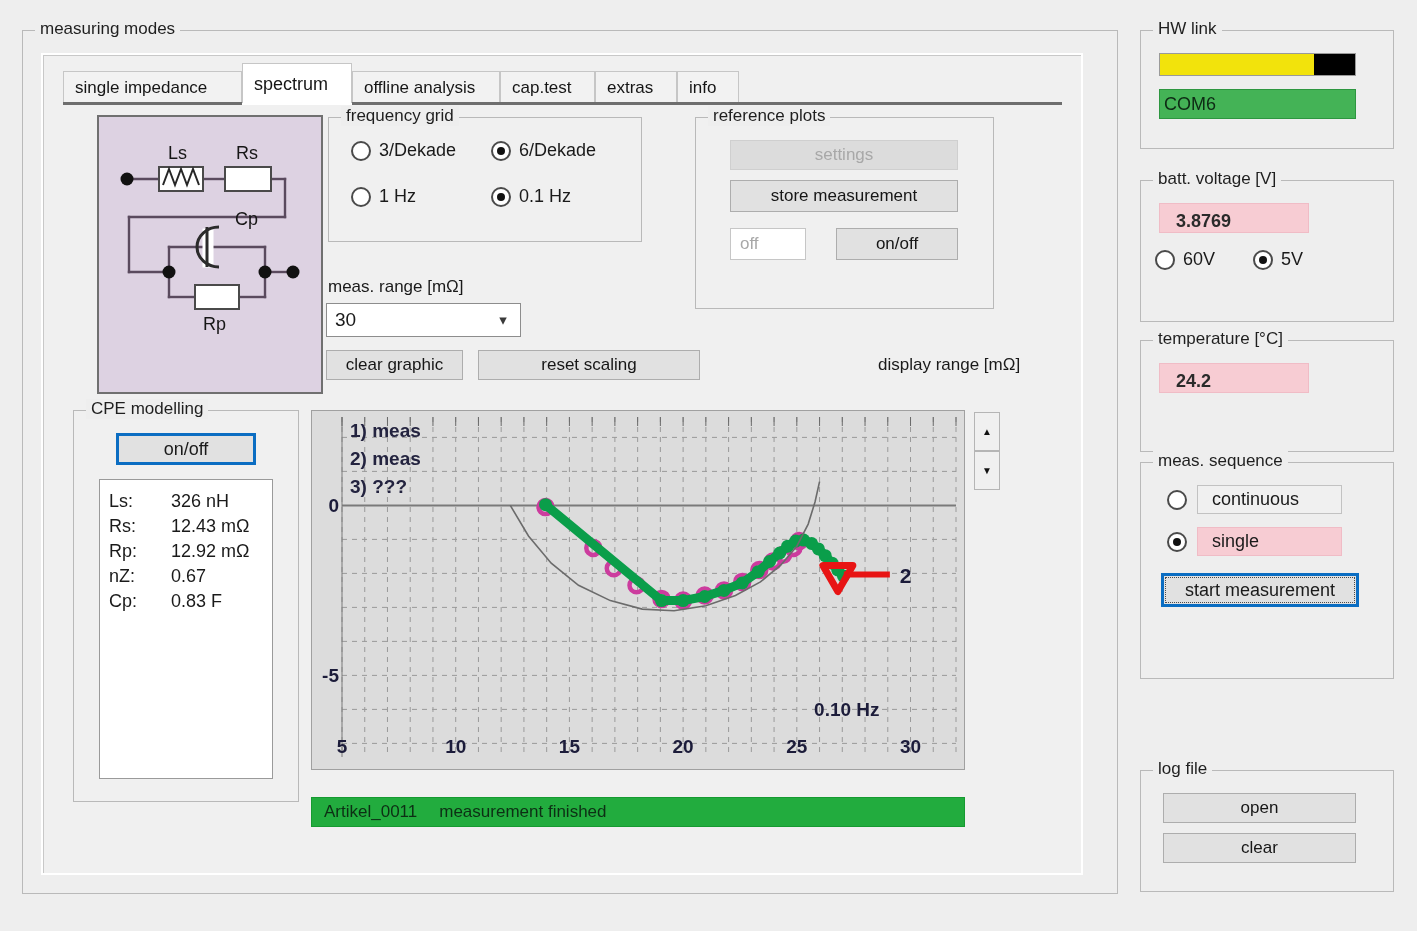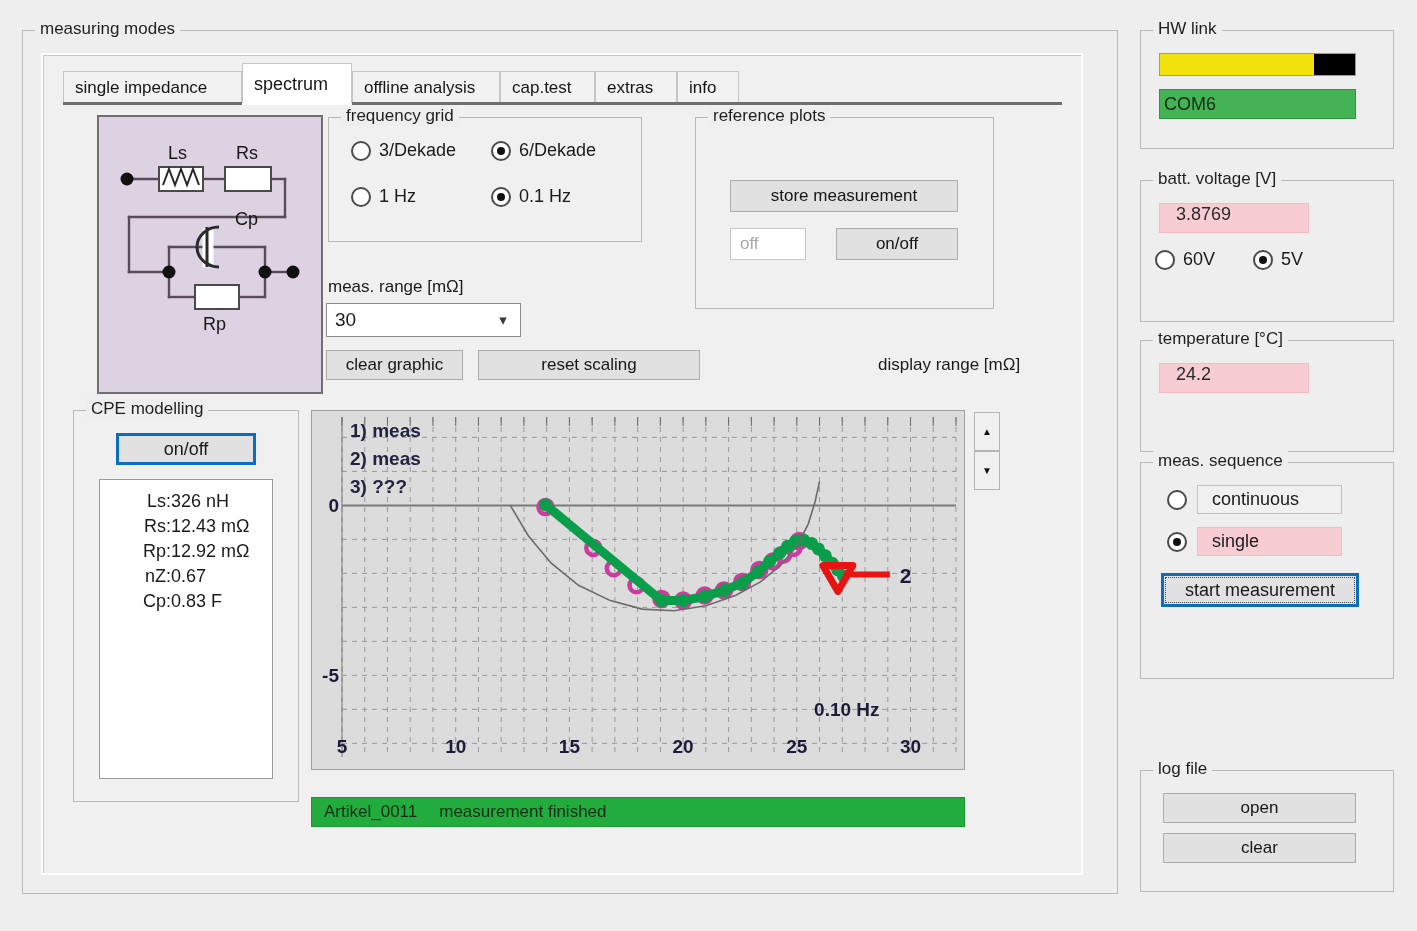--- a/index.html
+++ b/index.html
@@ -94,21 +94,21 @@
     position:absolute;left:42px;top:22px;width:140px;height:32px;
     background:#e1e1e1;border:3px solid #0b6dc2;box-sizing:border-box;
     display:flex;align-items:center;justify-content:center;font-size:18px;
   }
   #cpe-values{
     position:absolute;left:25px;top:68px;width:174px;height:300px;
     background:#ffffff;border:1px solid #9a9a9a;box-sizing:border-box;
     padding:9px 0 0 9px;
   }
   .cpe-row{display:flex;font-size:18px;line-height:25px;}
-  .cpe-key{width:62px;text-align:right;}
+  .cpe-key{width:62px;}
   .cpe-val{white-space:nowrap;}
   
   #plot-frame{
     position:absolute;left:248px;top:305px;width:654px;height:360px;
     background:#dcdcdc;border:1px solid #a0a0a0;box-sizing:border-box;
     overflow:hidden;
   }
   #plot-frame svg{display:block;}
   #plot-spinner{
     position:absolute;left:911px;top:307px;width:26px;height:80px;
@@ -134,21 +134,21 @@
   }
   #link-bar .fill{height:100%;background:#f2e30c;}
   #com-field{
     position:absolute;left:18px;top:58px;width:197px;height:30px;
     background:#44b356;border:1px solid #2d9640;box-sizing:border-box;
     display:flex;align-items:center;padding-left:4px;font-size:18px;color:#0e2a14;
   }
   #batt-voltage{left:1140px;top:180px;width:252px;height:140px;}
   .pinkfield{
     background:#f7ccd3;border:1px solid #f0bcc6;box-sizing:border-box;
-    display:flex;align-items:flex-start;font-size:18px;color:#2a2a2a;
+    display:flex;align-items:flex-end;font-size:18px;color:#2a2a2a;font-weight:bold;
   }
   #batt-value{position:absolute;left:18px;top:22px;width:150px;height:30px;padding-left:16px;}
   #volt-radios{position:absolute;left:14px;top:68px;display:flex;align-items:center;}
   #temperature{left:1140px;top:340px;width:252px;height:110px;}
   #temp-value{position:absolute;left:18px;top:22px;width:150px;height:30px;padding-left:16px;}
   #meas-sequence{left:1140px;top:462px;width:252px;height:215px;}
   .seq-row{position:absolute;display:flex;align-items:center;}
   .seq-field{
     width:145px;height:29px;box-sizing:border-box;display:flex;align-items:center;
     padding-left:14px;font-size:18px;margin-left:10px;
@@ -259,20 +259,23 @@
           <span class="radio-label">1 Hz</span>
         </div>
         <div class="radio-row" style="left:162px;top:68px;">
           <span class="radio on"></span>
           <span class="radio-label">0.1 Hz</span>
         </div>
       </div>
 
       <div class="group" id="reference-plots">
         <span class="legend">reference plots</span>
+        <div class="btn disabled" style="position:absolute;left:34px;top:22px;width:228px;height:30px;">
+          <span>settings</span>
+        </div>
         <div class="btn" style="position:absolute;left:34px;top:62px;width:228px;height:32px;">
           <span>store measurement</span>
         </div>
         <div class="field" style="position:absolute;left:34px;top:110px;width:76px;height:32px;">
           <span>off</span>
         </div>
         <div class="btn" style="position:absolute;left:140px;top:110px;width:122px;height:32px;">
           <span>on/off</span>
         </div>
       </div>

